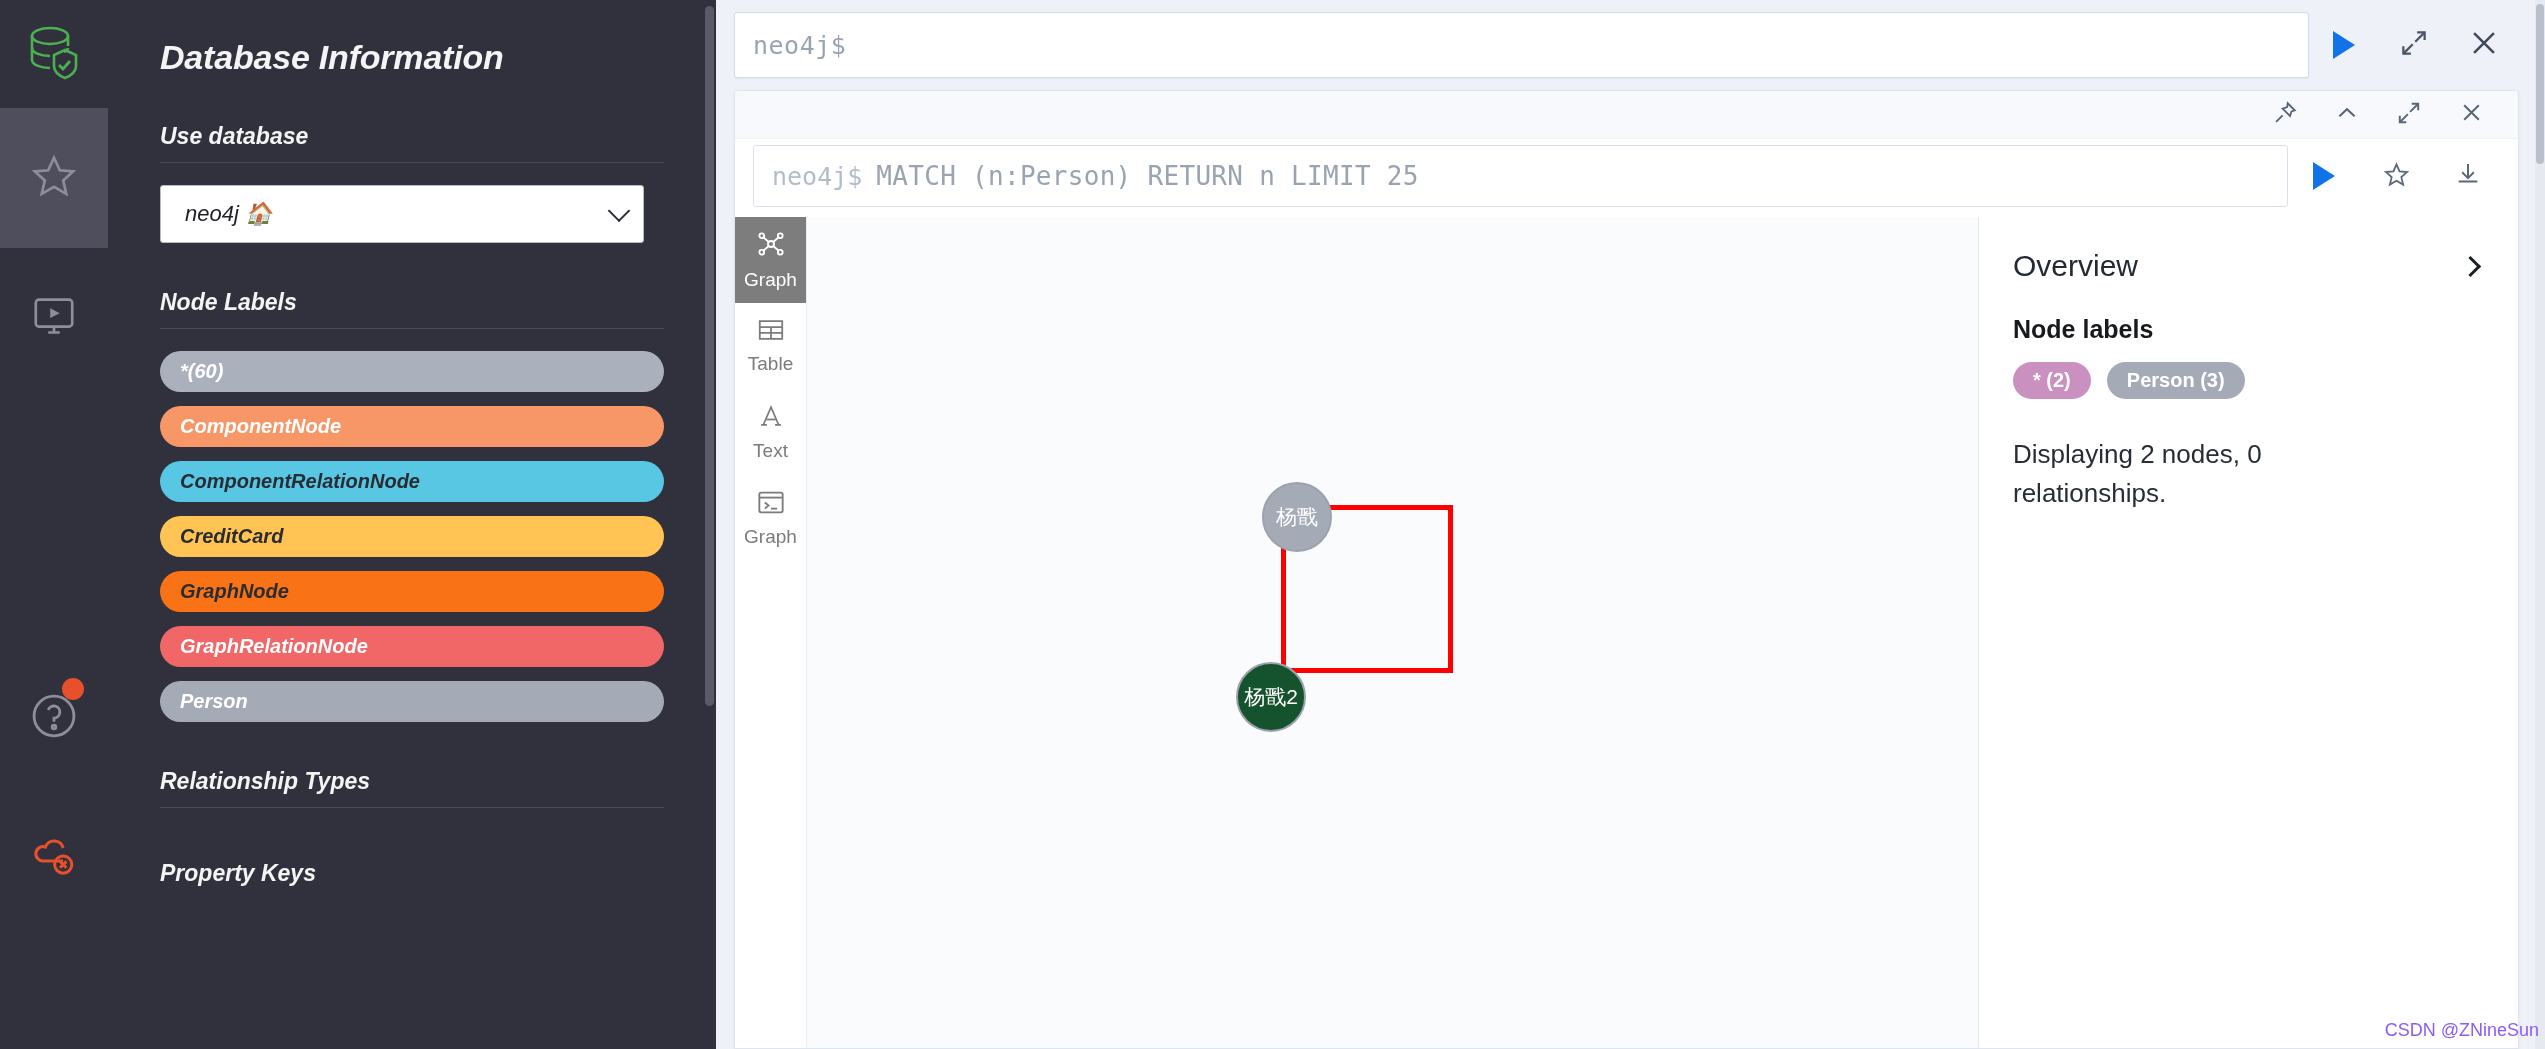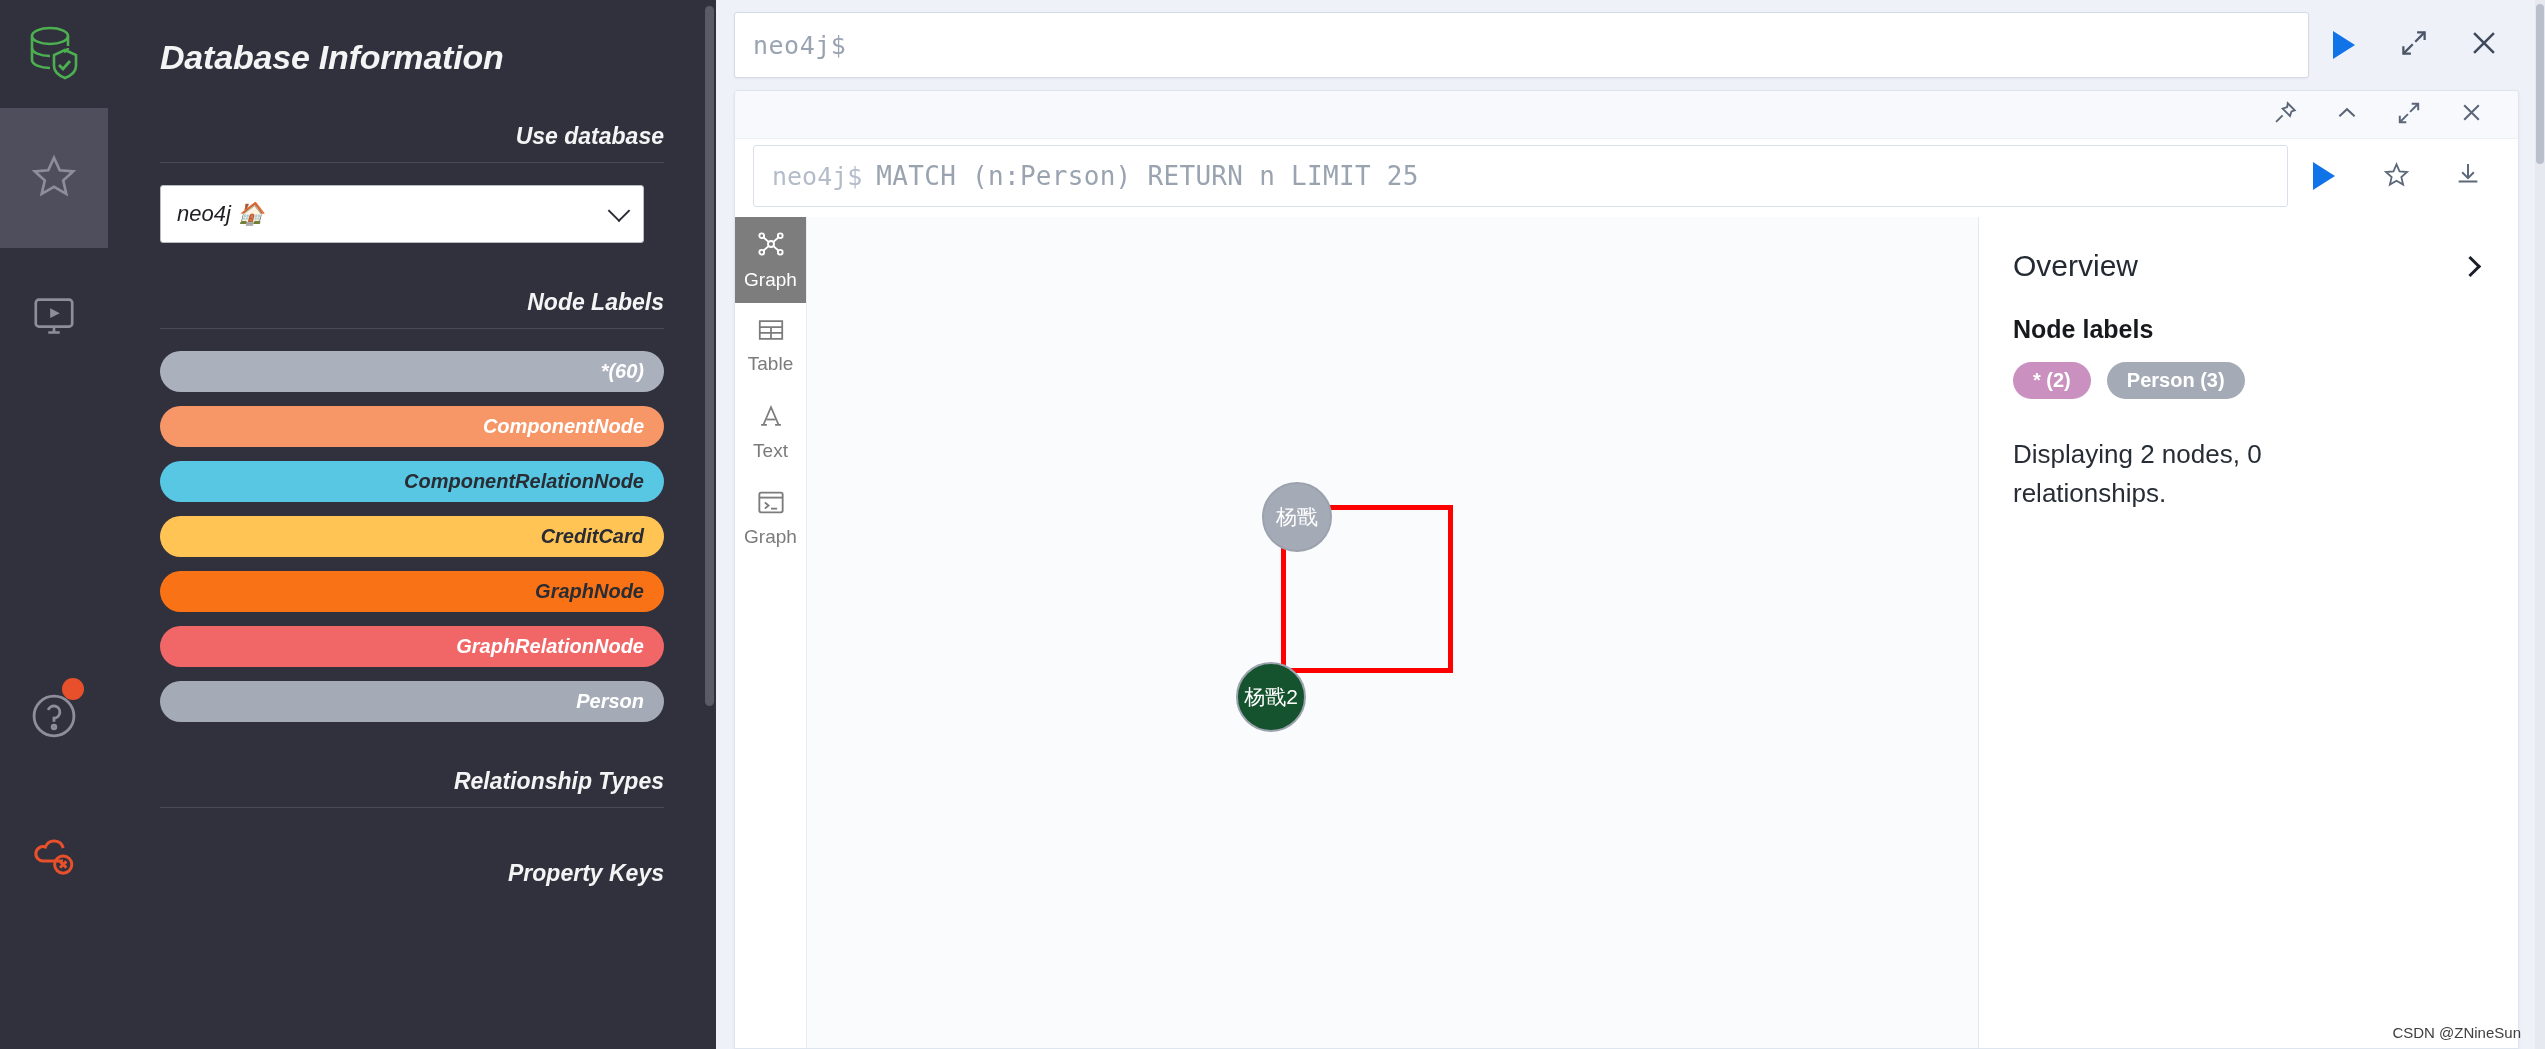--- a/index.html
+++ b/index.html
@@ -42,31 +42,30 @@
     overflow: hidden;
     font-style: italic;
   }
   .dbpanel-inner { padding: 0 0 0 0; height: 100%; overflow: hidden; }
   .db-title {
     color: #f4f4f5; font-size: 34px; font-weight: bold;
     padding: 38px 0 0 52px; letter-spacing: -0.2px;
   }
   .db-section {
     margin: 0 52px 12px 52px;
-    text-align: right;
   }
   .db-h2 {
     color: #f4f4f5; font-size: 23px; font-weight: bold;
     margin-top: 46px; margin-bottom: 12px;
   }
   .db-rule { height: 1px; background: #4a4a57; margin-bottom: 22px; }
   .db-select {
     width: 484px; height: 58px; background: #fff; border: 1px solid #b9bcc4;
     border-radius: 3px; display: flex; align-items: center;
-    padding: 0 16px; position: relative; cursor: pointer;
+    padding: 0 24px; position: relative; cursor: pointer;
   }
   .db-select-val { font-size: 22px; color: #1f2024; }
   .chev {
     position: absolute; right: 16px; top: 50%; width: 16px; height: 16px;
     border-right: 2.5px solid #2b2b33; border-bottom: 2.5px solid #2b2b33;
     transform: translateY(-70%) rotate(45deg);
   }
   .chips { display: flex; flex-wrap: wrap; gap: 14px 14px; margin-top: 4px; flex-direction: column; }
   .chip {
     border-radius: 999px; padding: 8px 20px;
@@ -216,22 +215,22 @@
   }
   .scrollbar-thumb {
     position: absolute; right: 1px; width: 8px; border-radius: 4px;
     background: #b9bfcb;
   }
   .panel-scroll {
     position: absolute; right: 2px; top: 0; width: 9px; border-radius: 5px;
     background: #5b5b68;
   }
   .watermark {
-    position: absolute; right: 24px; bottom: 8px;
-    font-size: 15px; color: #404040;
+    position: absolute; right: 6px; bottom: 8px;
+    font-size: 18px; color: #8b5cf6;
   }
 </style>
 </head>
 <body>
 
 <div id="app">
 
   <div class="rail">
     <div class="rail-logo">
       <svg width="52" height="56" viewBox="0 0 52 56" fill="none">

